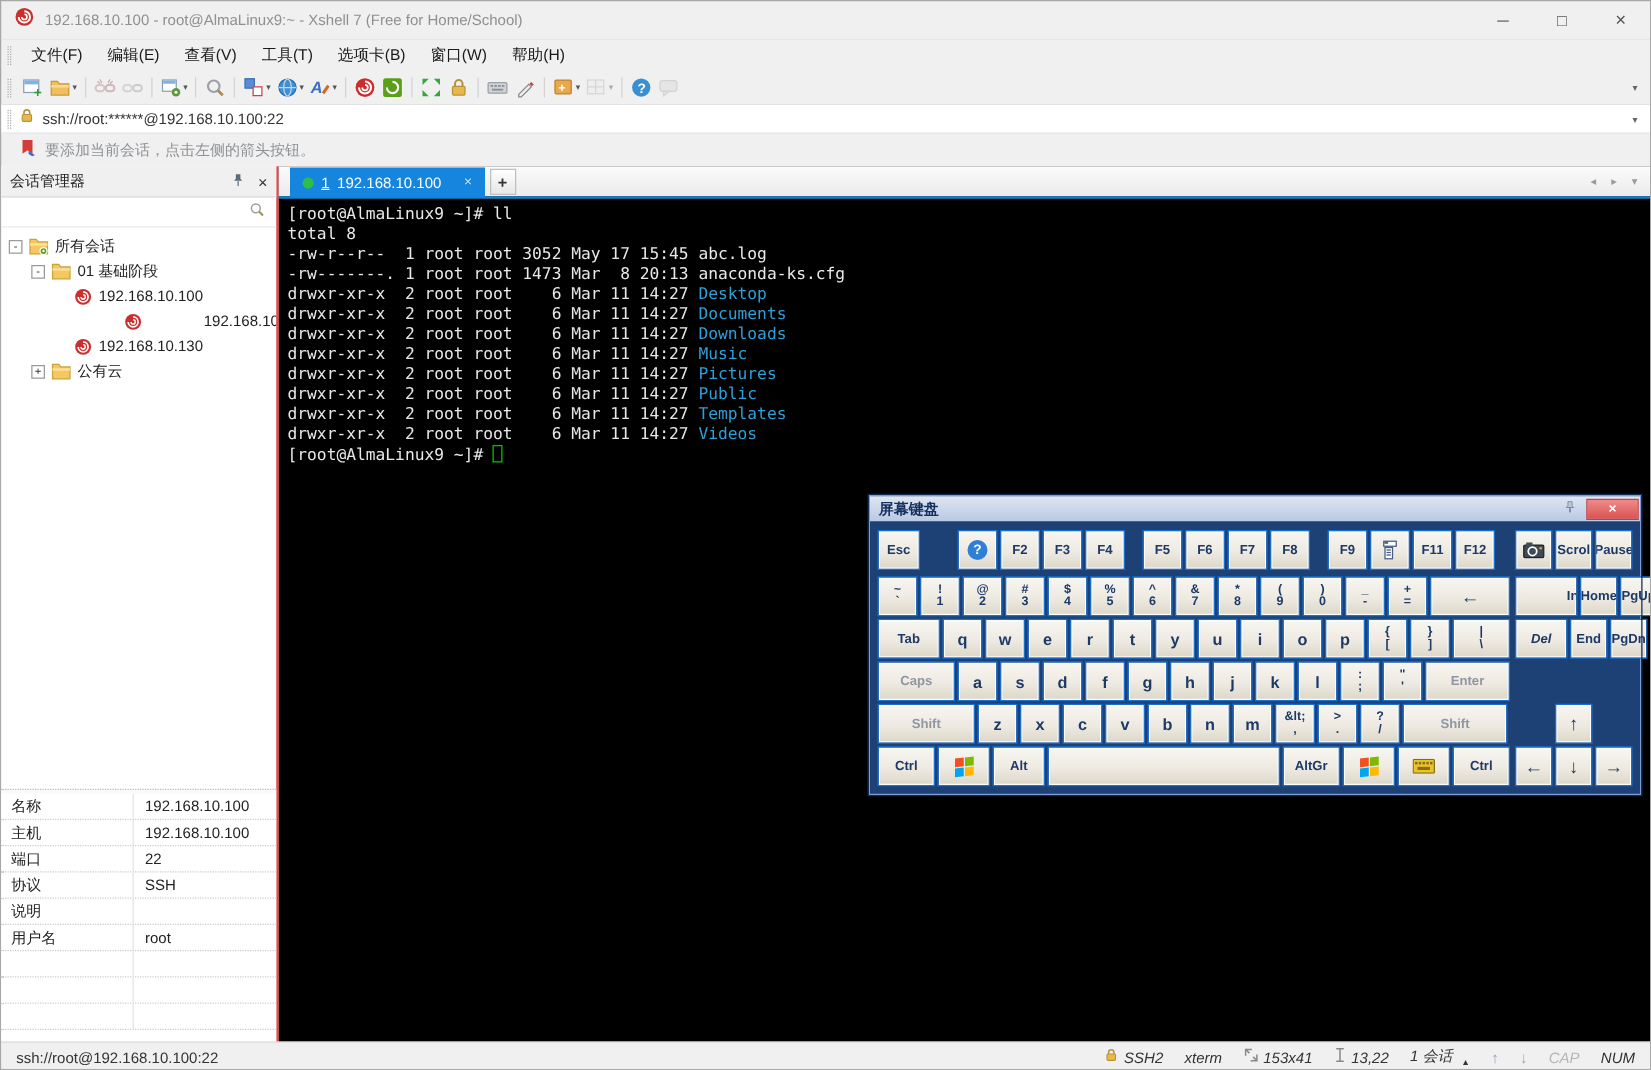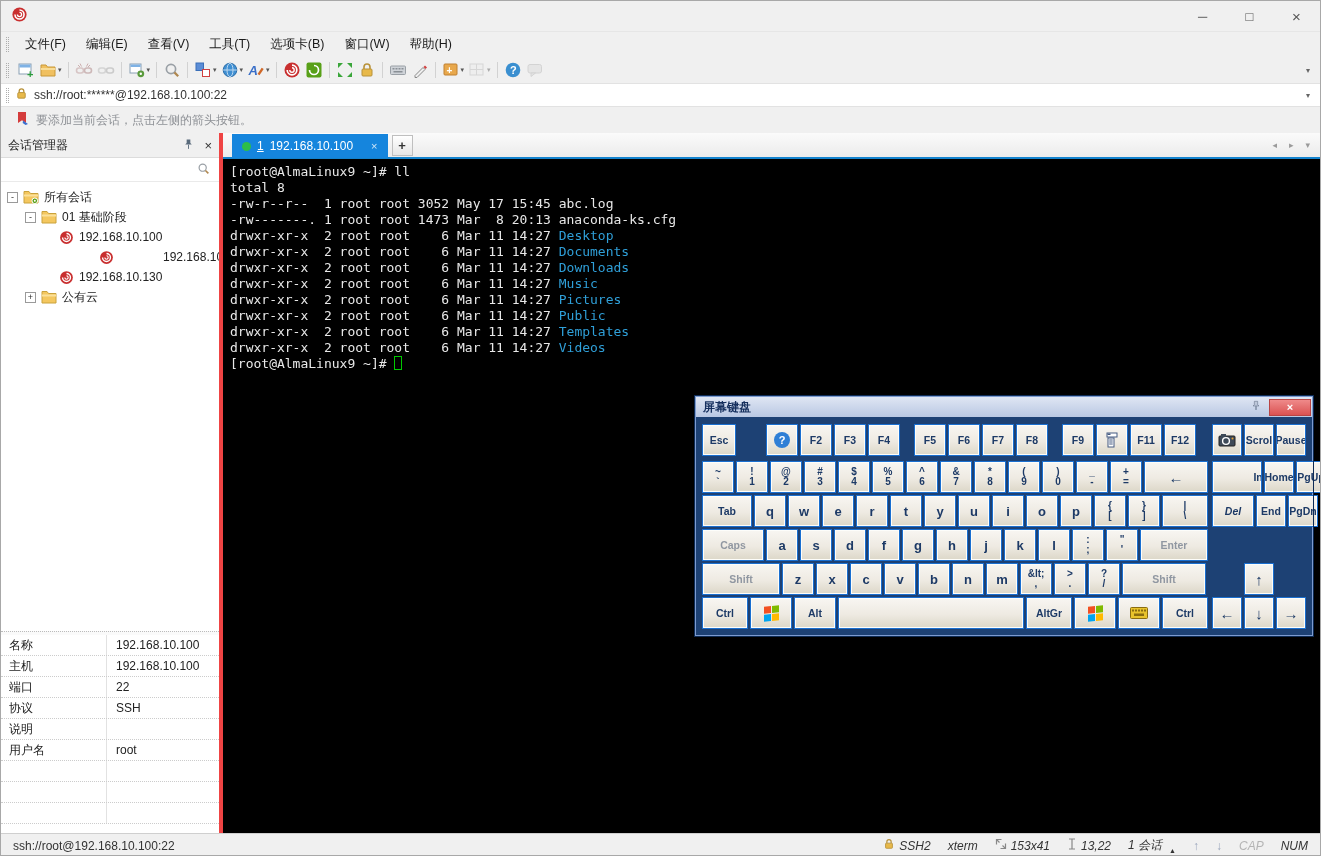--- a/index.html
+++ b/index.html
@@ -26,21 +26,21 @@
   .tsep{width:1px;height:16px;background:#d2d2d2;margin:0 4px;}
   .dd-right{margin-left:auto;color:#666;font-size:8px;padding-right:10px;}
 
   
   .addrbar{height:24px;background:#fff;display:flex;align-items:center;border-top:1px solid #e2e2e2;border-bottom:1px solid #e2e2e2;}
   .addr-text{font-size:12px;color:#333;margin-left:6px;}
   .infobar{height:26px;display:flex;align-items:center;font-size:12px;color:#8e9196;padding-left:14px;gap:7px;}
 
   
   .main{display:flex;height:700px;}
-  .sidebar{width:222px;background:#fff;border-right:4px solid #ef4444;display:flex;flex-direction:column;}
+  .sidebar{width:222px;background:#fff;border-right:2px solid #ef4444;display:flex;flex-direction:column;}
   .sm-head{height:25px;background:#f0f0f0;border-bottom:1px solid #dcdcdc;display:flex;align-items:center;padding:0 7px;font-size:12px;color:#222;}
   .sm-tools{margin-left:auto;display:flex;align-items:center;gap:10px;color:#444;}
   .sm-close{font-size:13px;color:#333;}
   .sm-search{height:24px;border-bottom:1px solid #eaeaea;display:flex;justify-content:flex-end;align-items:center;padding-right:9px;}
   .tree{flex:1;padding-top:5px;overflow:hidden;}
   .trow{height:20px;display:flex;align-items:center;font-size:12px;color:#222;white-space:nowrap;}
   .texp{flex:none;width:11px;height:11px;border:1px solid #9a9a9a;background:#fff;font-size:9px;line-height:9px;text-align:center;color:#333;margin-right:5px;}
   .texp-sp{flex:none;width:16px;}
   .tico{flex:none;margin-right:5px;display:inline-flex;}
   .splitter{height:4px;border-top:1px dotted #bbb;background:#fafafa;}
@@ -101,20 +101,21 @@
 <div class="window">
 
   <div class="titlebar">
     <span>
       <svg width="17" height="17" viewBox="0 0 18 18">
           <circle cx="9" cy="9" r="7.5" fill="#c92f2f"></circle>
           <path d="M9 4.2a4.8 4.8 0 1 1-4.8 4.8" fill="none" stroke="#fff" stroke-width="1.7"></path>
           <path d="M9 6.8a2.2 2.2 0 1 1-2.2 2.2" fill="none" stroke="#fff" stroke-width="1.4"></path>
         </svg>
     </span>
+    <span class="title-text">192.168.10.100 - root@AlmaLinux9:~ - Xshell 7 (Free for Home/School)</span>
     <div class="wc">
       <span>─</span>
       <span>□</span>
       <span style="font-size:15px;">×</span>
     </div>
   </div>
 
   <div class="menubar">
     <span class="grip"></span>
     <div id="menu" style="display:flex;">

